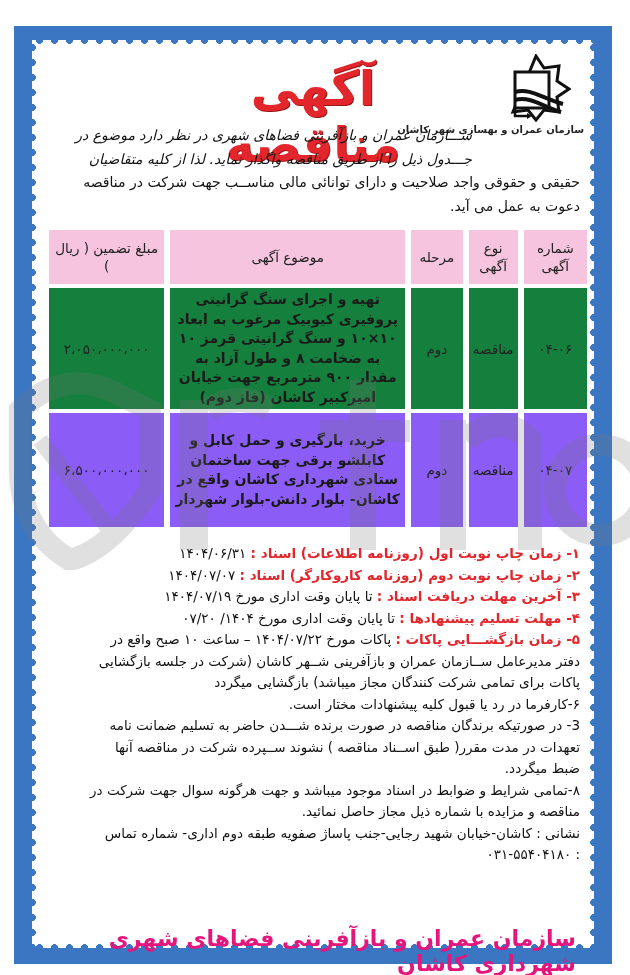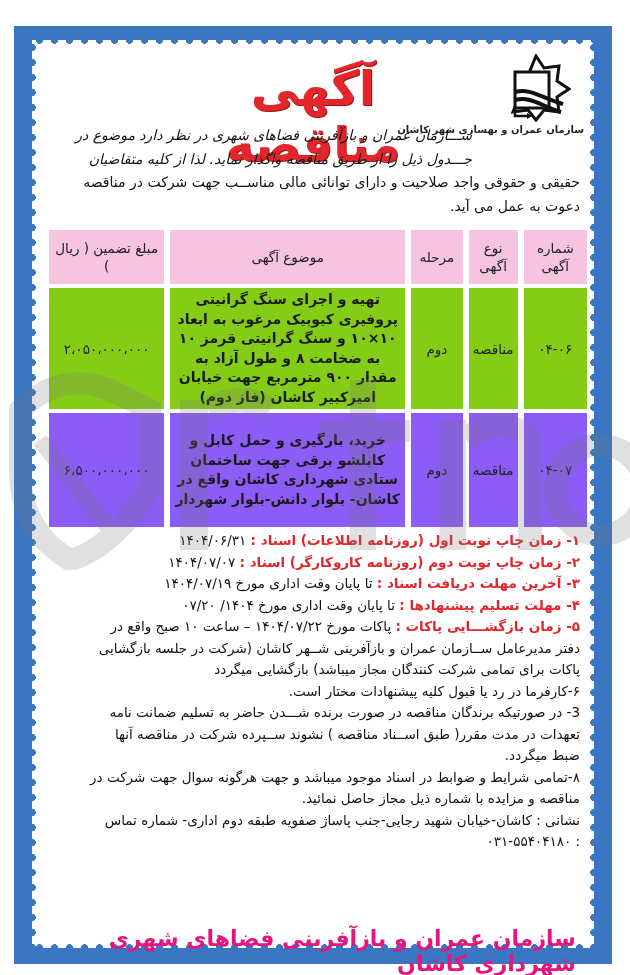--- a/index.html
+++ b/index.html
@@ -48,28 +48,28 @@
   .intro .indent { padding-right:108px;font-style:italic; }
 
   table.grid {
     position:absolute; left:11px; top:186px; width:550px;
     border-collapse:separate; border-spacing:6px 4px; direction:rtl;
   }
   table.grid td, table.grid th {
     text-align:center; vertical-align:middle; padding:2px 4px; font-size:13.5px; color:#222;
   }
   table.grid th { background:#f6c4df; font-weight:normal; line-height:18px; height:50px; }
-  table.grid tr.r1 td { background:#84cc16; }
+  table.grid tr.r1 td { background:#15803d; }
   table.grid tr.r2 td { background:#8b5cf6; }
   table.grid td.subject { font-weight:bold; font-size:14px; line-height:19.5px; color:#1a1a1a; }
   .c-no { width:56px; } .c-type { width:40px; } .c-stage { width:44px;margin-top:9px; }
   .c-subject { width:232px;margin-top:20px; } .c-amount { width:108px; }
 
   .items {
-    position:absolute; left:18px; right:14px; top:490px;
+    position:absolute; left:18px; right:14px; top:503px;
     font-size:13.5px; line-height:21.5px; color:#111;
   }
   .items .line { white-space:nowrap; }
   .items .red { color:#e3262b; font-weight:bold; }
   .items .plain { color:#111; }
 
   .footer {
     position:absolute; left:22px; right:18px; top:846px; text-align:right;
     font-weight:bold; font-size:22px; color:#e5157e;margin-top:40px;
   }

